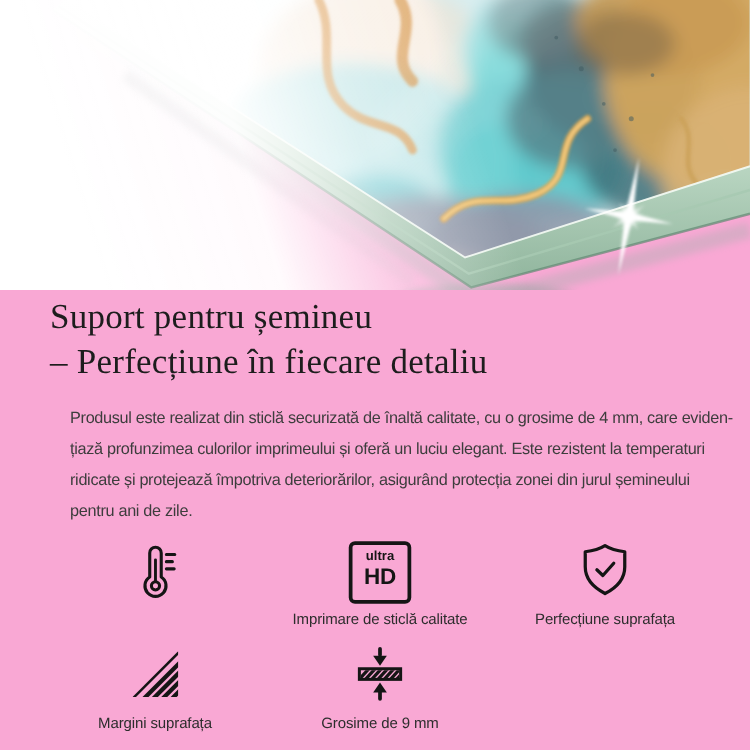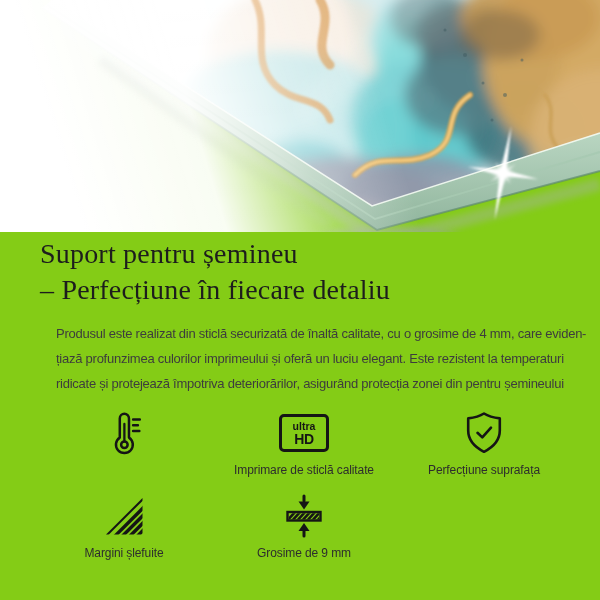--- a/index.html
+++ b/index.html
@@ -1,20 +1,20 @@
 <!DOCTYPE html>
 <html><head>
 <meta charset="utf-8">
 <style>
   html,body{margin:0;padding:0}
   body{
     width:600px;height:600px;overflow:hidden;background:#ffffff;
     font-family:"Liberation Sans", sans-serif;color:#222;
   }
-  .page{width:600px;height:600px;position:relative;background:#84cc16}
+  .page{width:600px;height:600px;position:relative;background:#f9a8d4}
 
   
   .hero{width:600px;height:232px;position:relative;overflow:hidden}
   .hero svg{display:block}
 
   
   h1{
     font-family:"Liberation Serif", serif;
     font-weight:400;font-size:28px;line-height:36px;
     margin:4px 0 0;padding:0 30px 0 40px;
@@ -28,32 +28,32 @@
     font-size:13px;line-height:25px;color:#3d3d3d;letter-spacing:-0.25px;
   }
   .desc span{display:block;white-space:nowrap}
 
   
   .features{
     display:grid;grid-template-columns:1fr 1fr 1fr;
     row-gap:14px;margin-top:12px;padding:0 26px 0 34px;
   }
   .feature{display:flex;flex-direction:column;align-items:center;text-align:center}
-  .feature .ic{height:50px;display:flex;align-items:center;justify-content:center}
+  .feature .ic{height:50px;display:flex;justify-content:center}
   .feature .lbl{margin-top:5px;font-size:12px;color:#2d2d2d;letter-spacing:-0.1px}
 
   .icon-svg{stroke:#151515;fill:none;stroke-width:2.6;stroke-linecap:round;stroke-linejoin:round}
 
   .uhd{
     border:3px solid #151515;border-radius:5px;
     padding:4px 6px 3px;text-align:center;color:#151515;line-height:1;
     min-width:32px;
   }
   .uhd .t{display:block;font-size:10.5px;font-weight:700}
-  .uhd .b{display:block;font-size:14px;font-weight:700;margin-top:1px;letter-spacing:-0.3px}
+  .uhd .b{display:block;font-size:18px;font-weight:700;margin-top:1px;letter-spacing:-0.3px}
 </style>
 </head>
 <body>
 
 <div class="page">
 
   <div class="hero">
     <svg width="600" height="232" viewBox="0 0 600 232">
       <defs>
         <clipPath id="panel">
@@ -158,21 +158,22 @@
   </div>
 
   <h1>
     <span>Suport pentru șemineu</span>
     <span>– Perfecțiune în fiecare detaliu</span>
   </h1>
 
   <p class="desc">
     <span>Produsul este realizat din sticlă securizată de înaltă calitate, cu o grosime de 4 mm, care eviden-</span>
     <span>țiază profunzimea culorilor imprimeului și oferă un luciu elegant. Este rezistent la temperaturi</span>
-    <span>ridicate și protejează împotriva deteriorărilor, asigurând protecția zonei din pentru șemineului</span>
+    <span>ridicate și protejează împotriva deteriorărilor, asigurând protecția zonei din jurul șemineului</span>
+    <span>pentru ani de zile.</span>
   </p>
 
   <div class="features">
 
     <div class="feature">
       <div class="ic">
         <svg class="icon-svg" width="46" height="48" viewBox="0 0 48 50">
           <path d="M19.6,9.8 a4.8,4.8 0 0 1 9.6,0 V29.8 a8.8,8.8 0 1 1 -9.6,0 Z"></path>
           <circle cx="24.4" cy="37.2" r="3.4"></circle>
           <path d="M24.4,15.5 V33.6" stroke-width="2.4"></path>
@@ -213,21 +214,21 @@
           <g clip-path="url(#triClip)" stroke="#151515" stroke-width="3.4" fill="none">
             <path d="M4,43 L43,4"></path>
             <path d="M12,45 L45,12"></path>
             <path d="M19,45.5 L45.5,19"></path>
             <path d="M26,46 L46,26"></path>
             <path d="M33,46.5 L46.5,33"></path>
             <path d="M40,47 L47,40"></path>
           </g>
         </svg>
       </div>
-      <div class="lbl">Margini șlefuite</div>
+      <div class="lbl">Margini suprafața</div>
     </div>
 
     <div class="feature">
       <div class="ic">
         <svg width="46" height="46" viewBox="0 0 46 46">
           <defs>
               <clipPath id="barClip">
                 <rect x="7.7" y="20.2" width="30.6" height="6.2"></rect>
               </clipPath>
             </defs>

